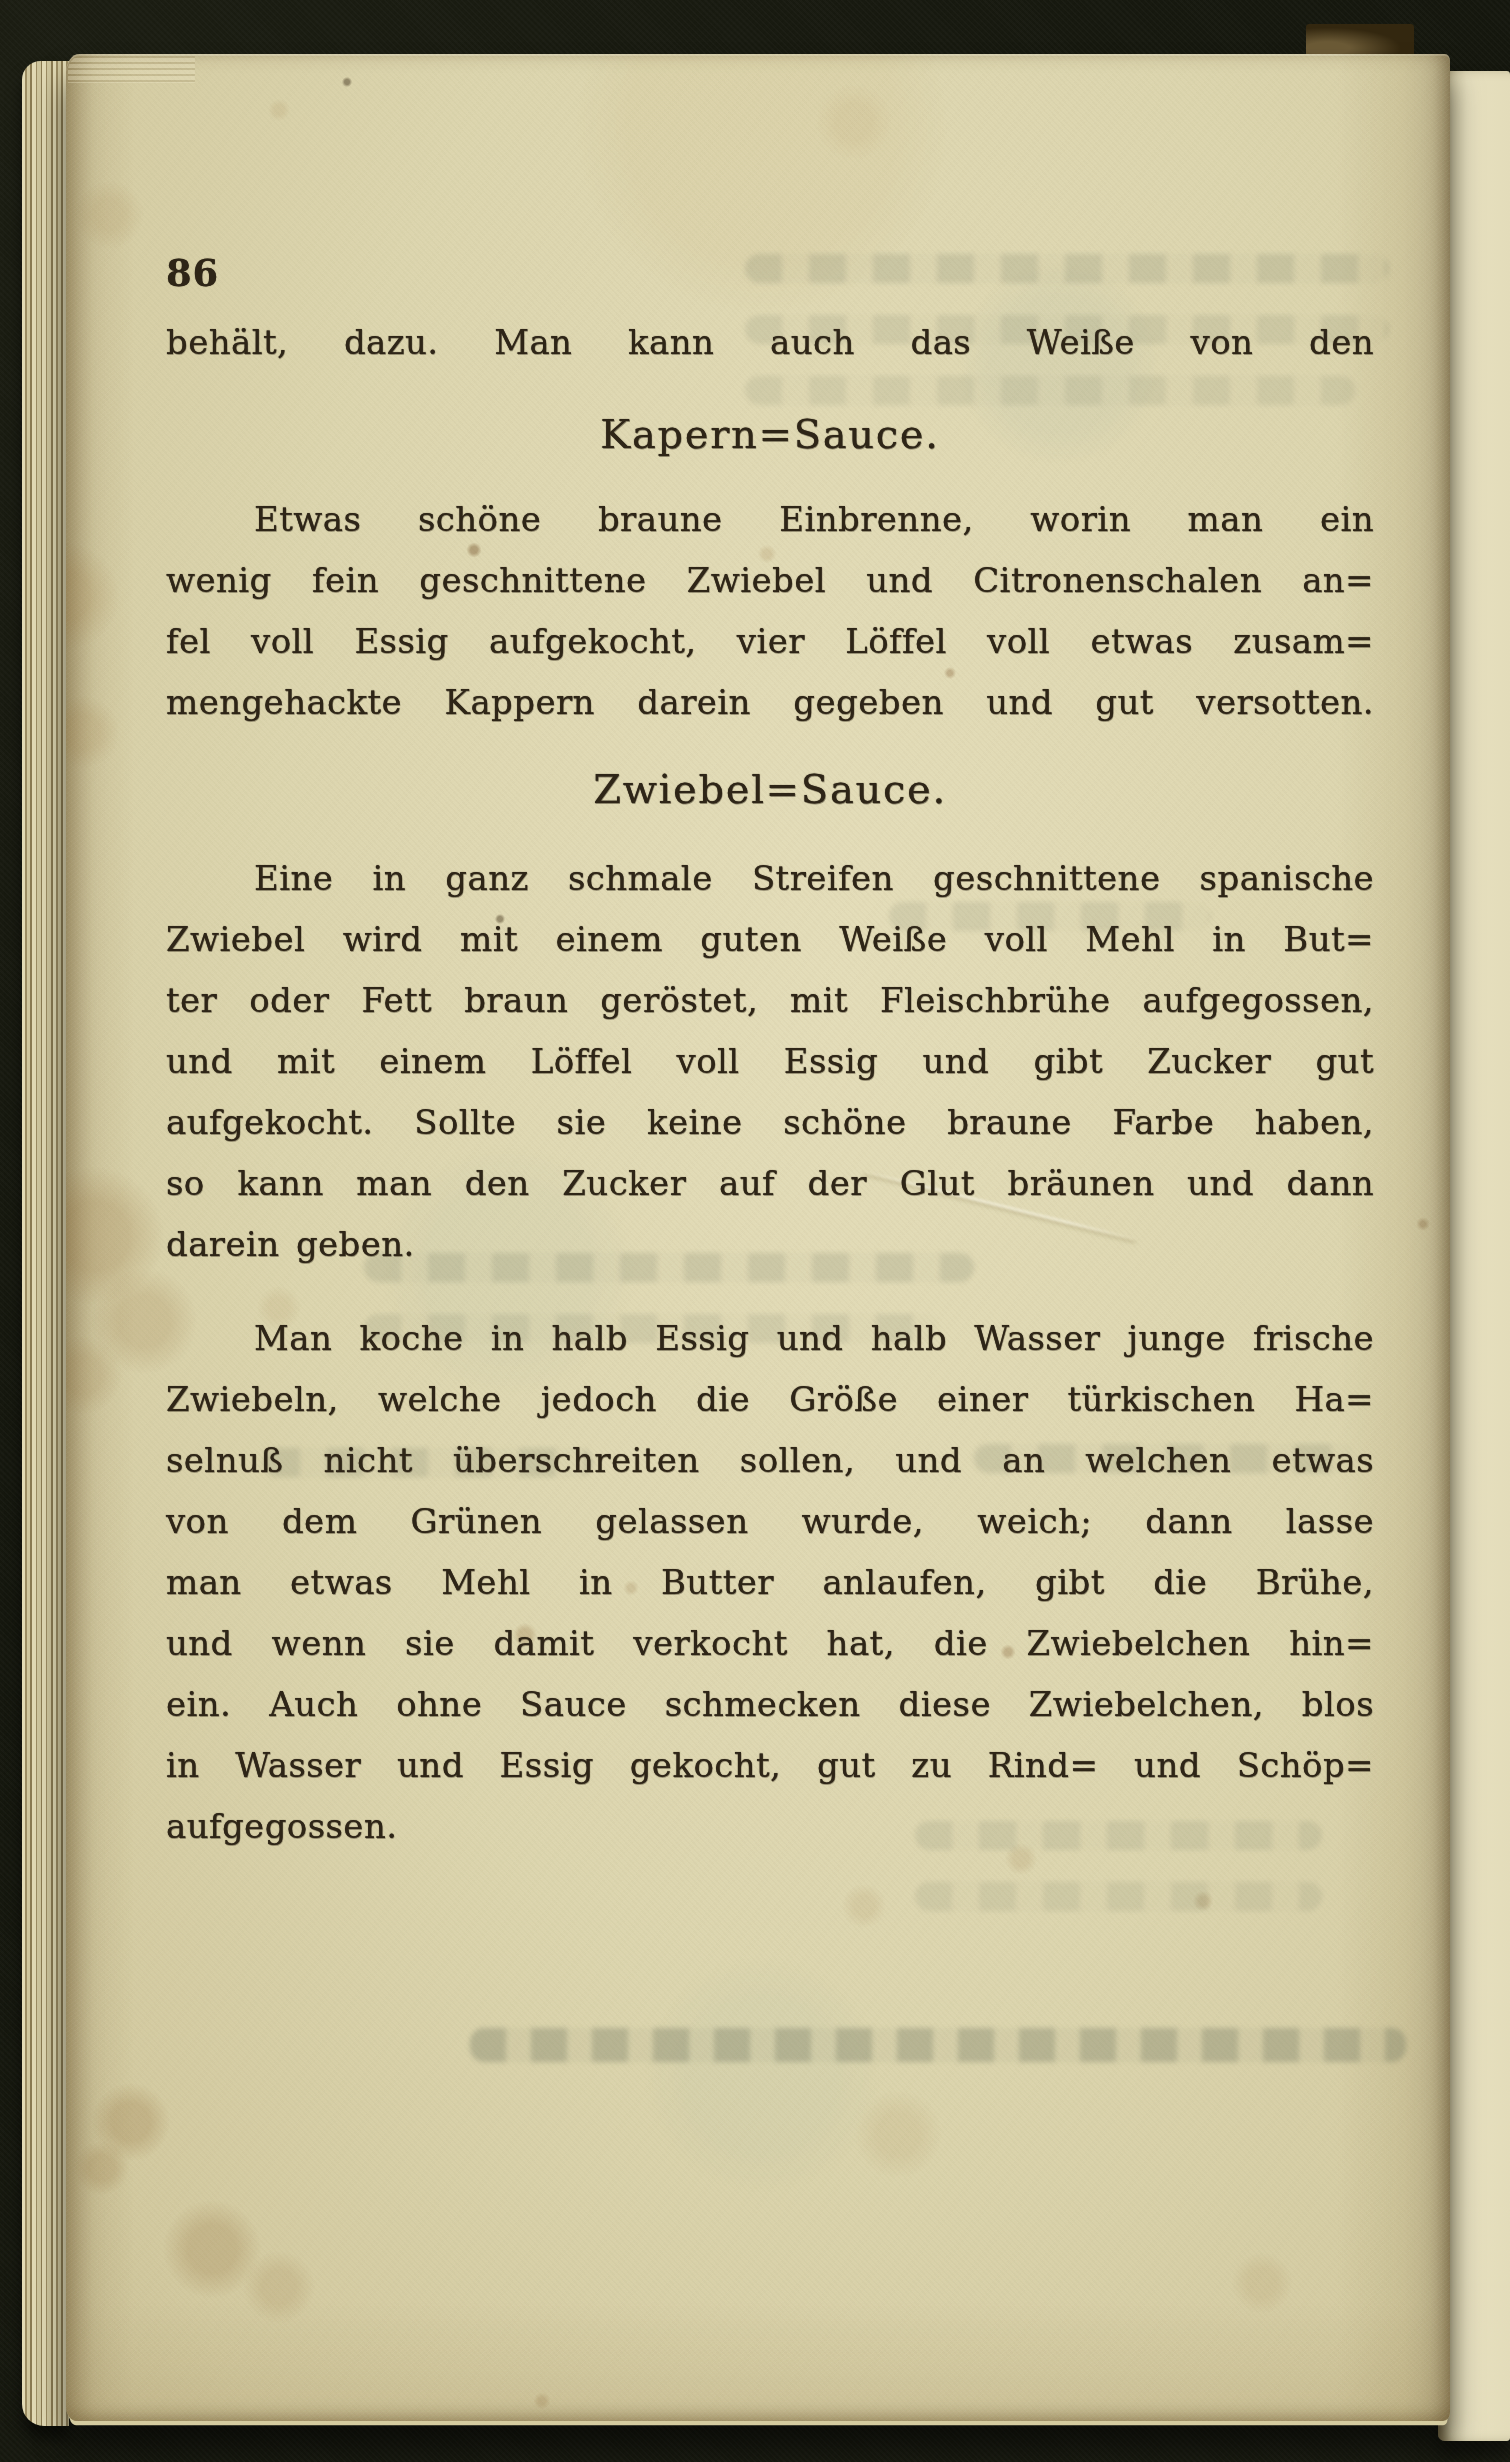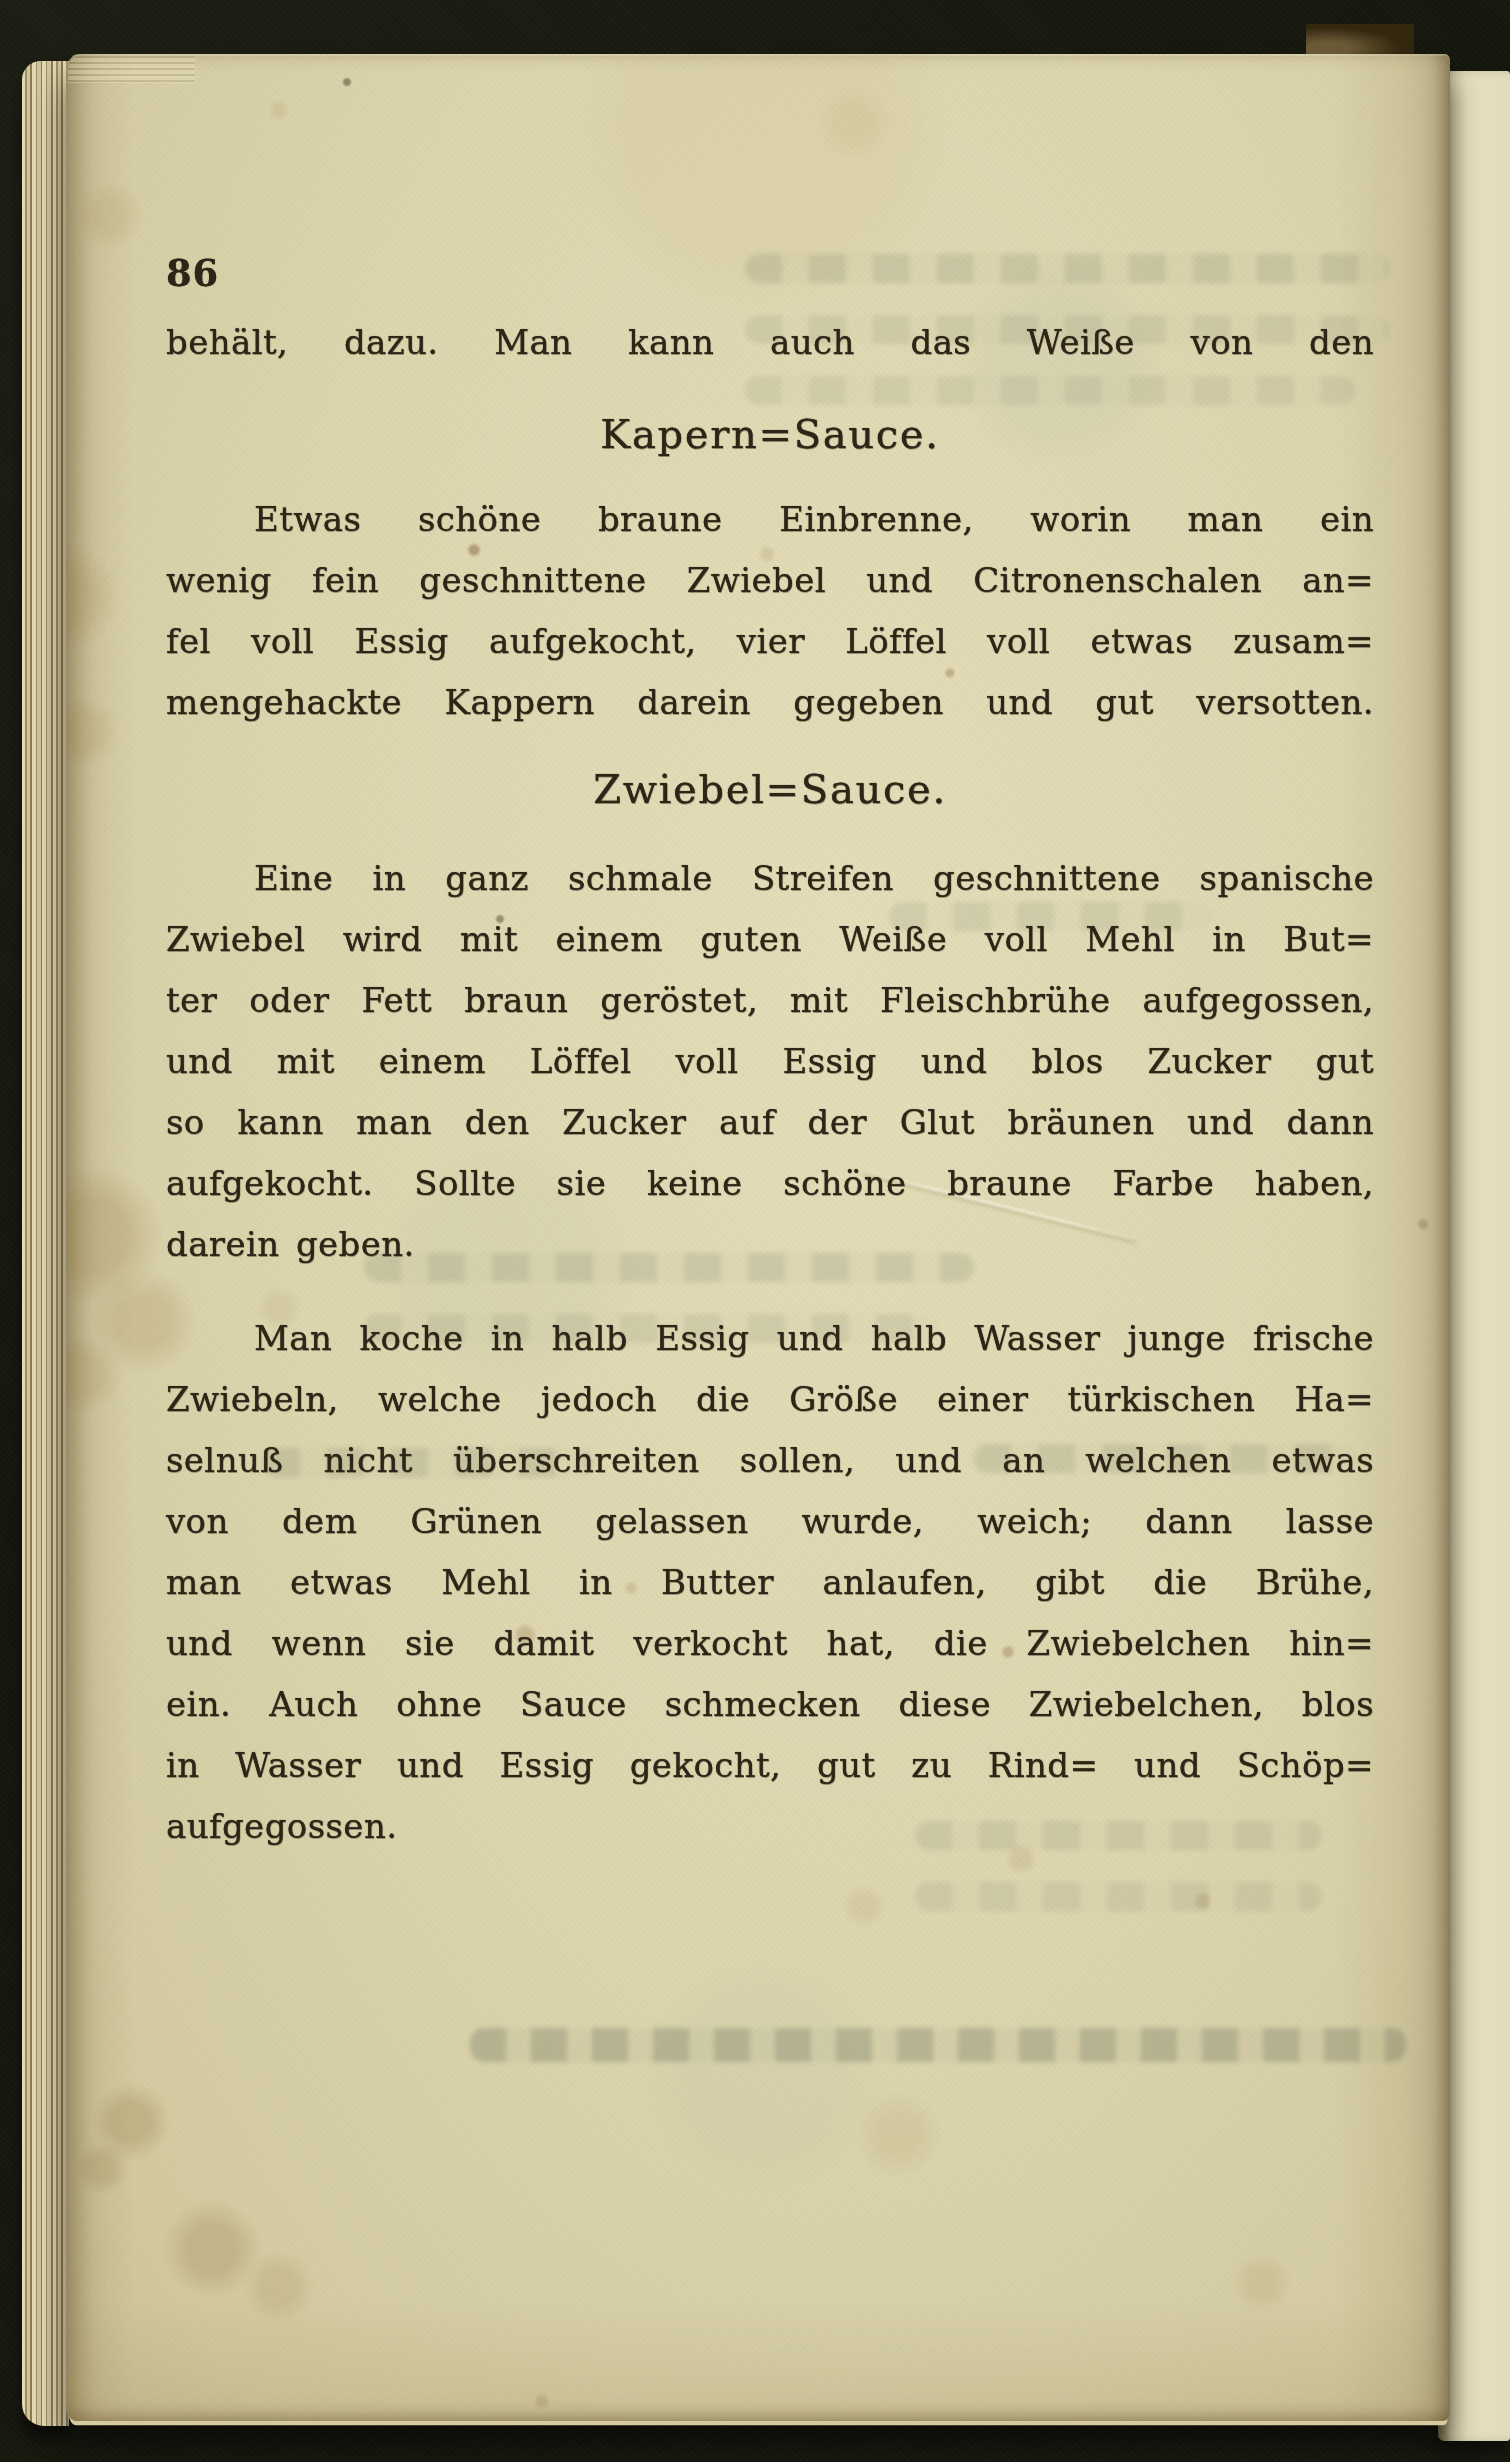--- a/index.html
+++ b/index.html
@@ -158,23 +158,23 @@
         <div class="line">wenig fein geschnittene Zwiebel und Citronenschalen an=</div>
         <div class="line">fel voll Essig aufgekocht, vier Löffel voll etwas zusam=</div>
         <div class="line">mengehackte Kappern darein gegeben und gut versotten.</div>
       </div>
 
       <div class="heading h2">Zwiebel=Sauce.</div>
       <div class="par2">
         <div class="line indent">Eine in ganz schmale Streifen geschnittene spanische</div>
         <div class="line">Zwiebel wird mit einem guten Weiße voll Mehl in But=</div>
         <div class="line">ter oder Fett braun geröstet, mit Fleischbrühe aufgegossen,</div>
-        <div class="line">und mit einem Löffel voll Essig und blos Zucker gut</div>
+        <div class="line">und mit einem Löffel voll Essig und gibt Zucker gut</div>
+        <div class="line">aufgekocht. Sollte sie keine schöne braune Farbe haben,</div>
         <div class="line">so kann man den Zucker auf der Glut bräunen und dann</div>
-        <div class="line">aufgekocht. Sollte sie keine schöne braune Farbe haben,</div>
         <div class="line short">darein geben.</div>
       </div>
 
       <div class="par3">
         <div class="line indent">Man koche in halb Essig und halb Wasser junge frische</div>
         <div class="line">Zwiebeln, welche jedoch die Größe einer türkischen Ha=</div>
         <div class="line">selnuß nicht überschreiten sollen, und an welchen etwas</div>
         <div class="line">von dem Grünen gelassen wurde, weich; dann lasse</div>
         <div class="line">man etwas Mehl in Butter anlaufen, gibt die Brühe,</div>
         <div class="line">und wenn sie damit verkocht hat, die Zwiebelchen hin=</div>

